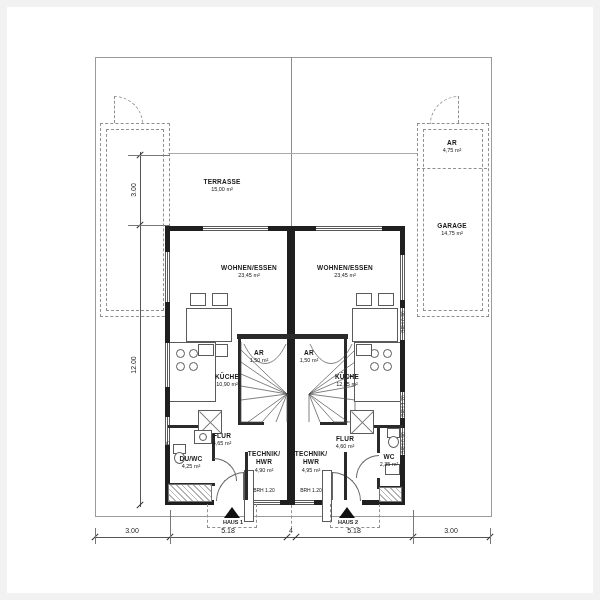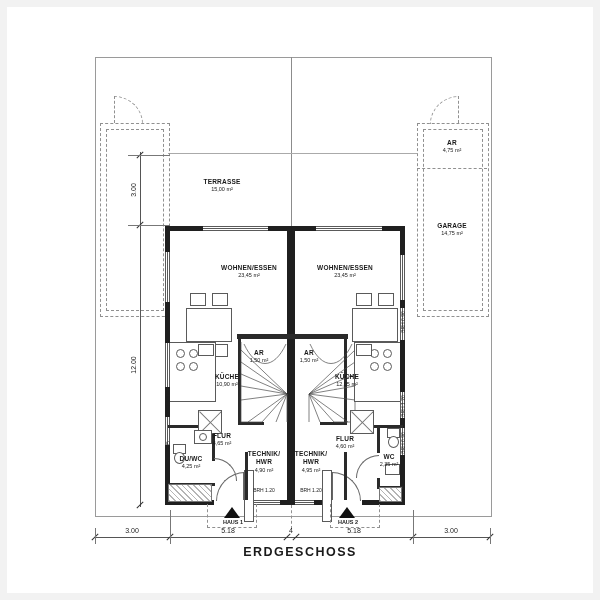--- a/index.html
+++ b/index.html
@@ -270,15 +270,14 @@
   <div class="thin" style="left:95px;top:528px;width:1px;height:16px;background:#777;"></div>
   <div class="thin" style="left:170px;top:510px;width:1px;height:34px;background:#777;"></div>
   <div class="thin" style="left:413px;top:510px;width:1px;height:34px;background:#777;"></div>
   <div class="thin" style="left:490px;top:528px;width:1px;height:16px;background:#777;"></div>
   <span class="dimtxt" style="left:132px;top:530px;">3.00</span>
   <span class="dimtxt" style="left:228px;top:530px;">5.18</span>
   <span class="dimtxt" style="left:291px;top:530px;">4</span>
   <span class="dimtxt" style="left:354px;top:530px;">5.18</span>
   <span class="dimtxt" style="left:451px;top:530px;">3.00</span>
 
-  <div class="title" style="left:300px;top:545px;">ERDGESCHOSS</div>
 
 </div>
 
 </body></html>

